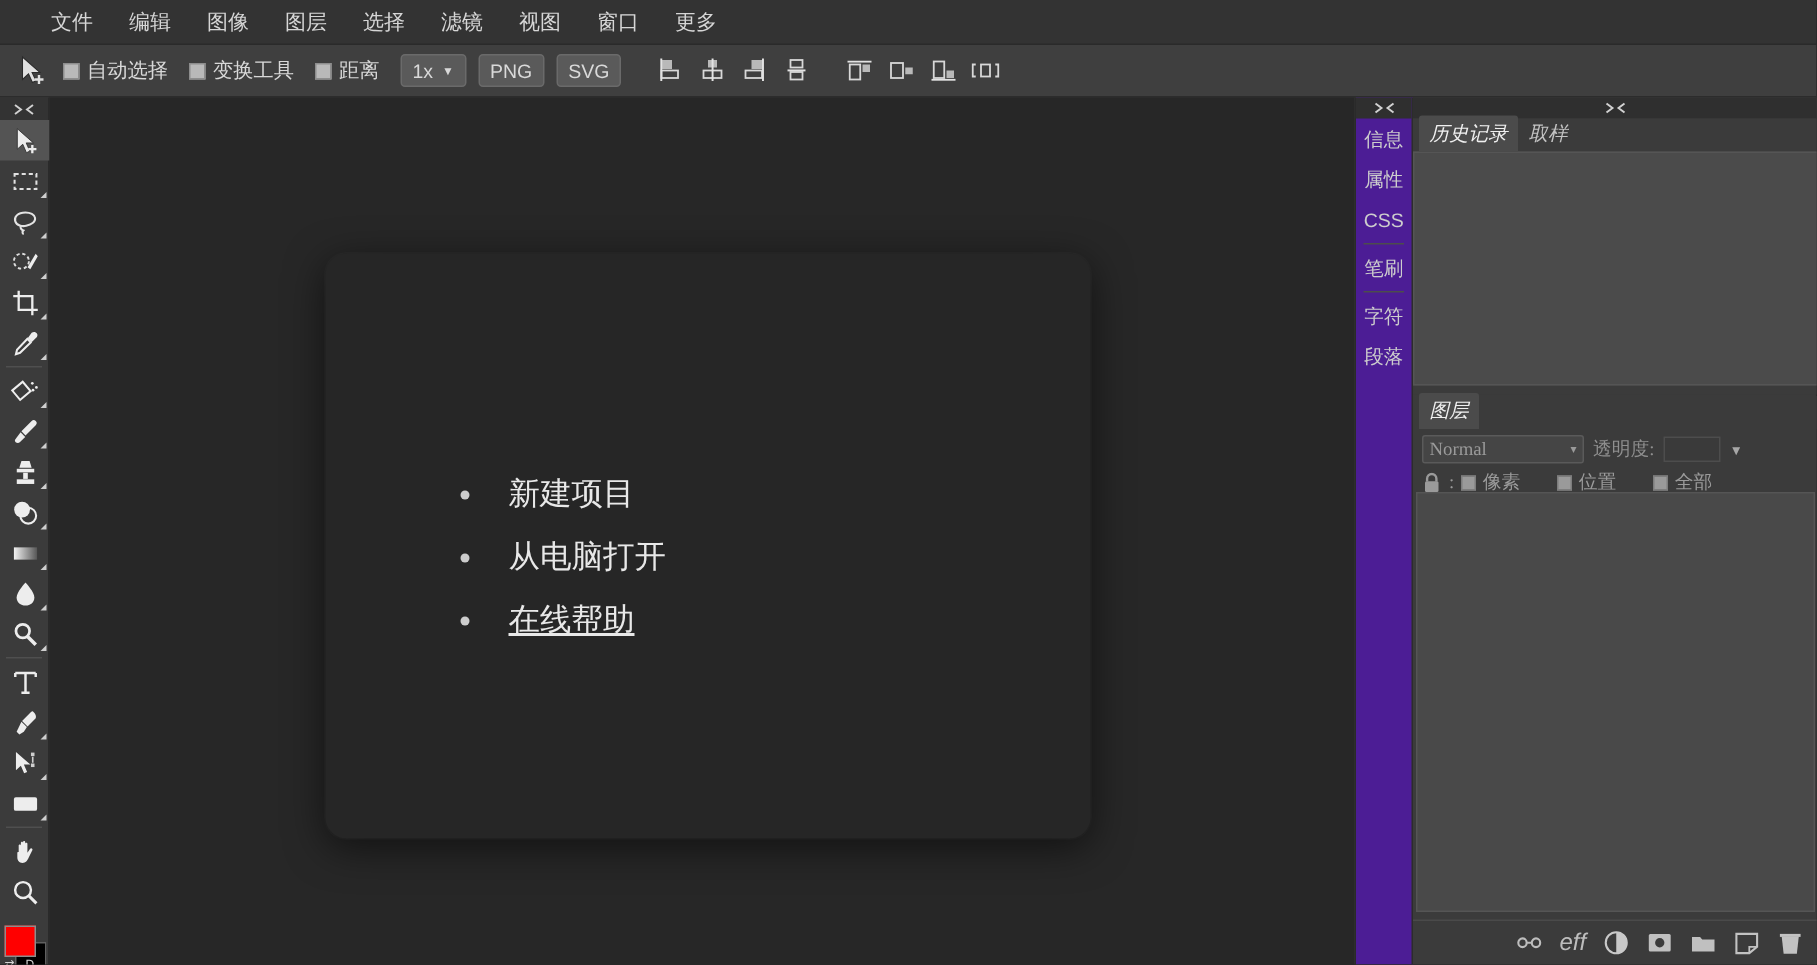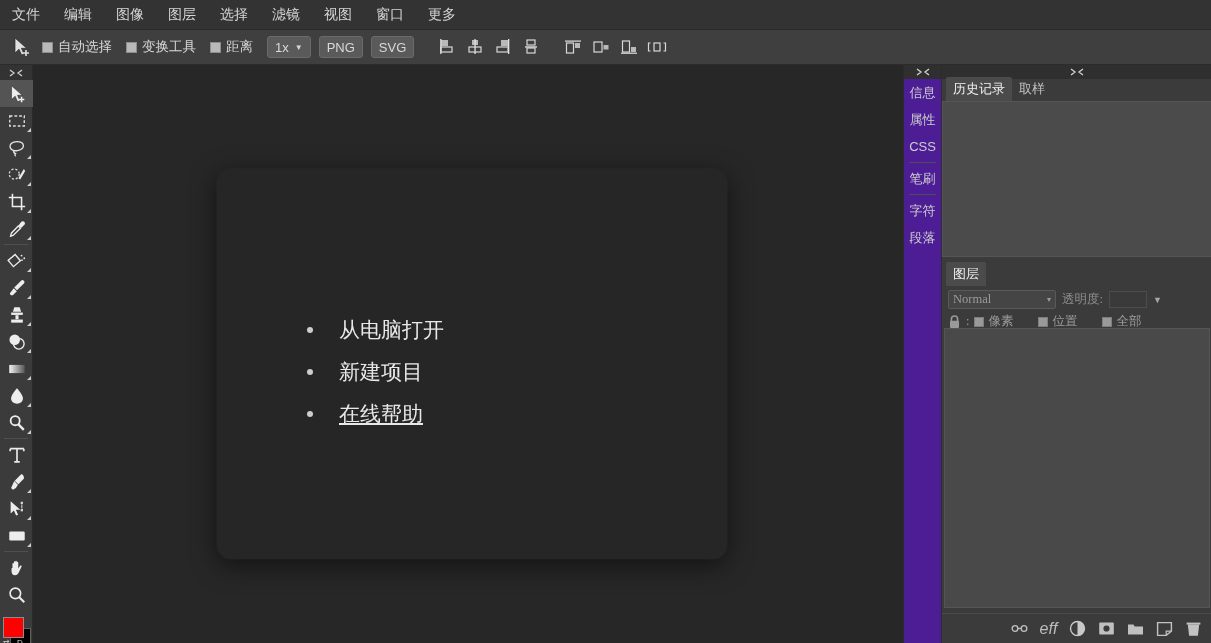--- a/index.html
+++ b/index.html
@@ -10,21 +10,21 @@
     overflow: hidden;
     -webkit-font-smoothing: antialiased;
   }
   #app { position: relative; width: 1211px; height: 643px; }
 
   
   #menubar {
     position: absolute; left: 0; top: 0; width: 1211px; height: 30px;
     background: #333333;
     display: flex; align-items: center;
-    padding-left: 0;
+    padding-left: 22px;
     border-bottom: 1px solid #2a2a2a;
   }
   .menu-item {
     color: #d6d6d6; font-size: 14px;
     padding: 4px 12px; cursor: default; white-space: nowrap;
   }
 
   
   #optionsbar {
     position: absolute; left: 0; top: 30px; width: 1211px; height: 35px;
@@ -170,20 +170,21 @@
   }
   #hist-collapse {
     height: 14px; background: #2f2f2f;
     display: flex; align-items: center; justify-content: center;
     color: #cfcfcf; font-size: 9px; letter-spacing: -1px; cursor: pointer;
   }
   .tabstrip {
     height: 22px; display: flex; align-items: flex-end;
     background: #3b3b3b;
     padding-left: 4px;
+    font-style: italic;
   }
   .ptab {
     font-size: 13px; color: #c3c3c3;
     padding: 3px 7px 3px 7px; cursor: pointer;
     border-top-left-radius: 2px; border-top-right-radius: 2px;
   }
   .ptab.active { background: #4b4b4b; color: #f0f0f0; }
   .panel-body {
     background: #4b4b4b;
     border: 1px solid #555;
@@ -516,25 +517,25 @@
       <div id="sw-swap">⇄</div>
       <div id="sw-default">D</div>
     </div>
   </div>
 
   <div id="canvas">
     <div id="start-card">
       <ul id="start-list">
           <li>
             <span class="bullet"></span>
-            <span class="lbl">从电脑打开</span>
+            <span class="lbl">新建项目</span>
           </li>
           <li>
             <span class="bullet"></span>
-            <span class="lbl">新建项目</span>
+            <span class="lbl">从电脑打开</span>
           </li>
           <li>
             <span class="bullet"></span>
             <span class="lbl link">在线帮助</span>
           </li>
         </ul>
     </div>
   </div>
 
   <div id="rightdock">

